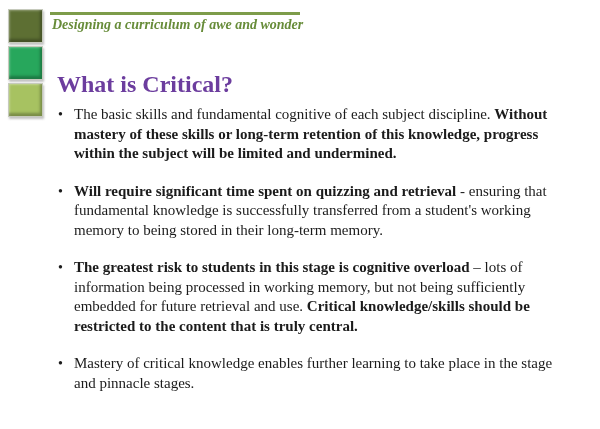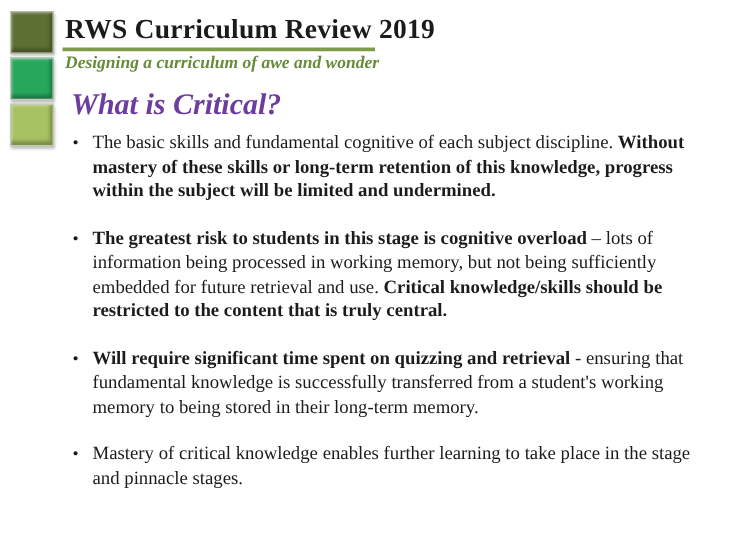--- a/index.html
+++ b/index.html
@@ -33,21 +33,21 @@
     background:var(--rule_green,#7d9c4a);
   }
   .header-subtitle{
     margin-top:2px;
     font-size:14px;font-weight:bold;font-style:italic;
     color:var(--subtitle_green,#678c39);
   }
 
   .slide-title{
     position:absolute;left:57px;top:71px;margin:0;
-    font-size:24px;font-weight:bold;font-style:italic;
+    font-size:24px;font-weight:bold;
     color:var(--title_purple,#6c3d9e);
   }
 
   .bullets{
     position:absolute;left:55px;top:105px;width:507px;
     margin:0;padding:0;list-style:none;
     font-size:15px;line-height:19.5px;color:var(--text_black,#1b1b1b);
   }
   .bullets li{
     position:relative;padding-left:19px;margin-bottom:18px;
@@ -64,27 +64,26 @@
 
 <div class="slide">
 
   <div class="logo-squares">
     <div class="sq sq1"></div>
     <div class="sq sq2"></div>
     <div class="sq sq3"></div>
   </div>
 
   <div class="header">
-    <div class="header-title">RWS Curriculum Review 2019</div>
     <div class="header-rule"></div>
     <div class="header-subtitle">Designing a curriculum of awe and wonder</div>
   </div>
 
   <h1 class="slide-title">What is Critical?</h1>
 
   <ul class="bullets">
     <li><span>The basic skills and fundamental cognitive of each subject discipline. </span><span class="seg-bold">Without mastery of these skills or long-term retention of this knowledge, progress within the subject will be limited and undermined.</span></li>
+    <li><span class="seg-bold">Will require significant time spent on quizzing and retrieval</span><span> - ensuring that fundamental knowledge is successfully transferred from a student's working memory to being stored in their long-term memory.</span></li>
     <li><span class="seg-bold">The greatest risk to students in this stage is cognitive overload</span><span> – lots of information being processed in working memory, but not being sufficiently embedded for future retrieval and use. </span><span class="seg-bold">Critical knowledge/skills should be restricted to the content that is truly central.</span></li>
-    <li><span class="seg-bold">Will require significant time spent on quizzing and retrieval</span><span> - ensuring that fundamental knowledge is successfully transferred from a student's working memory to being stored in their long-term memory.</span></li>
     <li><span>Mastery of critical knowledge enables further learning to take place in the stage and pinnacle stages.</span></li>
   </ul>
 
 </div>
 
 </body></html>

